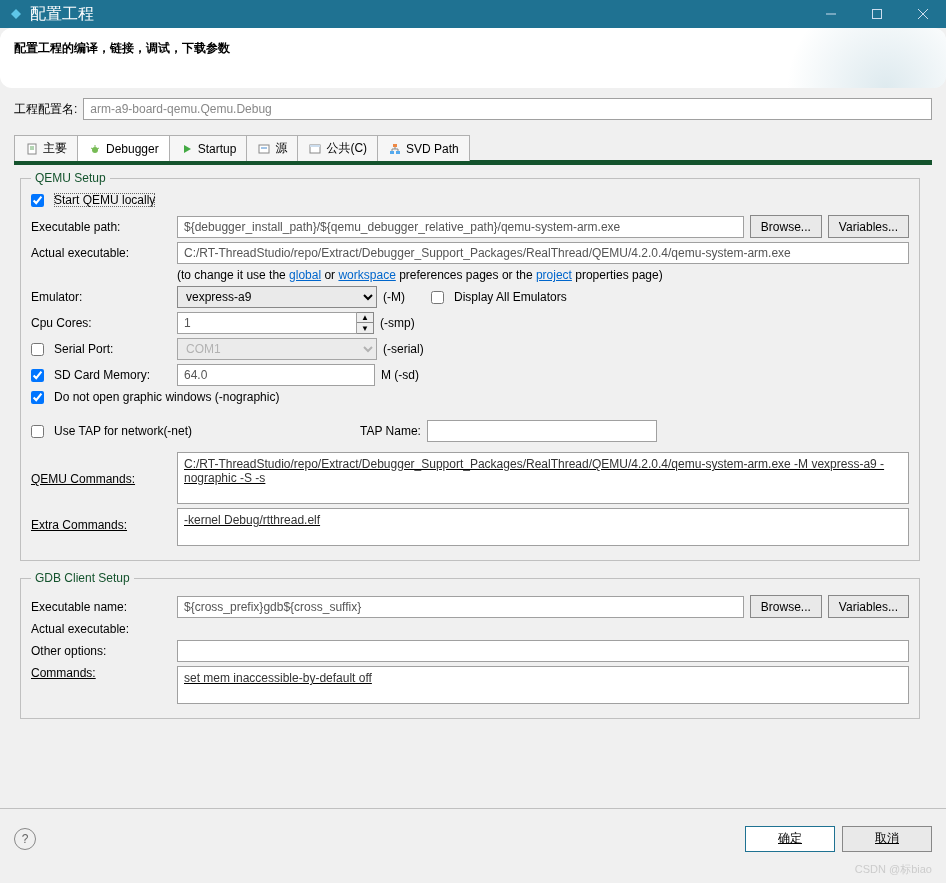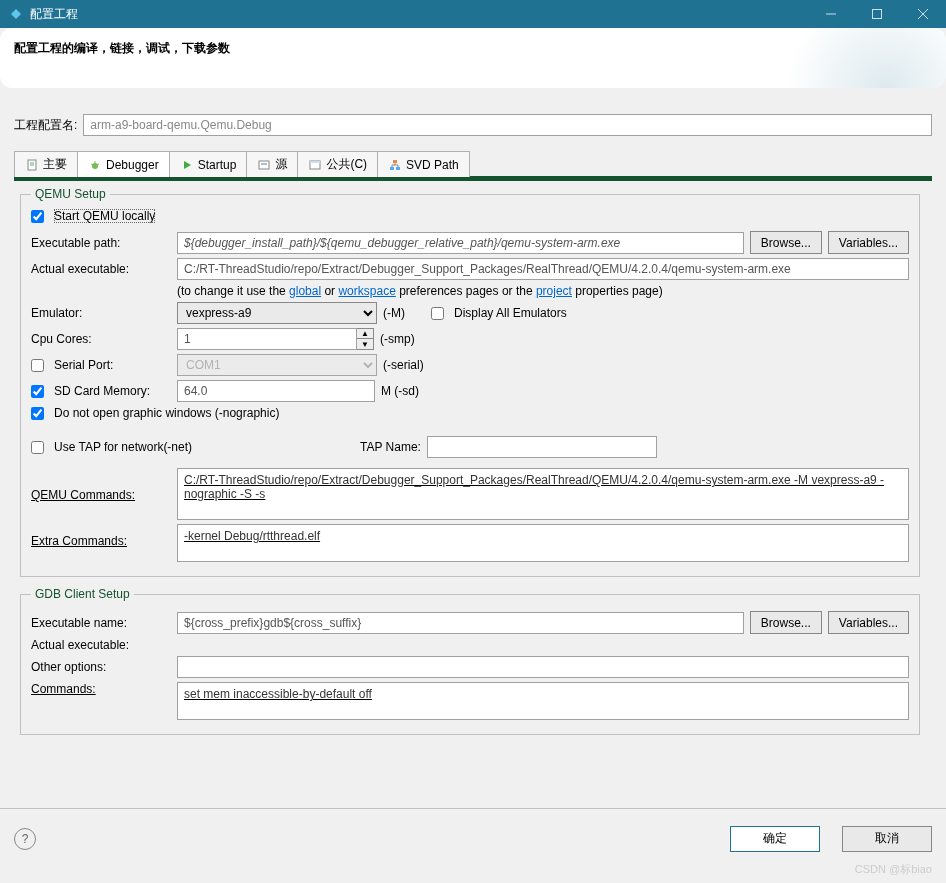--- a/index.html
+++ b/index.html
@@ -1,23 +1,23 @@
 <!DOCTYPE html>
 <html><head>
 <meta charset="utf-8">
 <style>
 * { box-sizing: border-box; margin: 0; padding: 0; font-family: "Microsoft YaHei", "Segoe UI", Tahoma, sans-serif; font-size: 12px; }
 body { background: #f0f0f0; width: 946px; height: 883px; overflow: hidden; }
 .titlebar { background: #1f7292; height: 28px; display: flex; align-items: center; color: #fff; padding-left: 8px; }
 .titlebar .tb-icon { width: 16px; height: 16px; margin-right: 6px; display:flex; align-items:center; justify-content:center; }
-.titlebar .tb-title { flex: 1; font-size: 12px; }
+.titlebar .tb-title { flex: 1; font-size: 16px; }
 .titlebar .tb-btn { width: 46px; height: 28px; display:flex; align-items:center; justify-content:center; color:#cde; }
 .header-band { background: #fff; height: 60px; padding: 10px 14px; font-size: 15px; font-weight: bold; color:#000; position:relative; overflow:hidden;border-radius:12px; }
 .header-band::after { content:""; position:absolute; right:-40px; top:-40px; width:200px; height:200px; background: radial-gradient(circle at center, rgba(31,114,146,0.15), transparent 70%); }
-.content { background: #f0f0f0; padding: 26px 14px 0 14px; height: 720px; display:flex; flex-direction:column; }
+.content { background: #f0f0f0; padding: 10px 14px 0 14px; height: 720px; display:flex; flex-direction:column; }
 .row { display:flex; align-items:center; gap:6px; margin-bottom:6px; }
 .lbl { color:#000; }
 .input, .readonly { border:1px solid #a0a0a0; background:#fff; height:22px; padding:2px 6px; color:#555; font-size:12px; }
 .readonly { background:#fff; color:#555; }
 .tabs { display:flex; border-bottom:5px solid #14532d; gap:0;margin-top:8px; }
 .tab { display:flex; align-items:center; gap:4px; padding:4px 10px; border:1px solid #b0b0b0; border-bottom:none; background:#f6f6f6; position:relative; top:1px; margin-right:-1px; cursor:pointer; }
 .tab.active { background:#fff; }
 .tab .ico { width:14px; height:14px; display:flex; align-items:center; justify-content:center; }
 .scroll-area { flex:1; background:#f0f0f0; overflow-y:auto; padding:6px 12px 6px 6px; position:relative; }
 .scroll-area::-webkit-scrollbar { width:16px; }
@@ -30,21 +30,21 @@
 .inline { display:flex; align-items:center; gap:6px; }
 .checkbox { margin-right:4px; }
 select { border:1px solid #888; background:#eaeaea; height:22px; padding:0 4px; }
 .btn { border:1px solid #888; background:#e9e9e9; height:23px; padding:0 10px; cursor:pointer; min-width:70px; }
 .btn-primary { border:1px solid #1f7292; background:#fff; }
 textarea { border:1px solid #a0a0a0; background:#fff; width:100%; resize:none; padding:4px 6px; font-family:inherit; font-size:12px; color:#333; }
 a.link { color:#0066cc; text-decoration:underline; cursor:pointer; }
 .footer { height:60px; border-top:1px solid #c0c0c0; display:flex; align-items:center; padding:0 14px; background:#f0f0f0; }
 .footer .help { flex:1; }
 .footer .help-icon { width:22px; height:22px; border:1px solid #888; border-radius:50%; display:flex; align-items:center; justify-content:center; color:#666; cursor:pointer; }
-.footer .btn { width:90px; height:26px; margin-left:22px; }
+.footer .btn { width:90px; height:26px; margin-left:7px;text-decoration:underline; }
 .watermark { position:absolute; right:14px; bottom:6px; color:#ccc; font-size:11px; }
 .spin { display:flex; }
 .spin input { width:180px; }
 .spin .spinbtns { display:flex; flex-direction:column; border:1px solid #888; border-left:none; }
 .spin .sp { width:16px; height:10px; display:flex; align-items:center; justify-content:center; font-size:8px; background:#eee; cursor:pointer; border-bottom:1px solid #888; }
 .spin .sp:last-child{border-bottom:none;}
 .dotted { outline:1px dotted #666; outline-offset:-1px; }
 </style>
 </head>
 <body>
@@ -155,21 +155,21 @@
       <legend>QEMU Setup</legend>
 
       <div class="inline" style="margin:2px 0 8px 0;">
         <input type="checkbox" class="checkbox" checked="" style="">
         <span class="dotted">Start QEMU locally</span>
       </div>
 
       <div class="form-row">
         <span>Executable path:</span>
         <div class="inline">
-          <input class="input" style="flex: 1 1 0%; font-style: italic;" value="${debugger_install_path}/${qemu_debugger_relative_path}/qemu-system-arm.exe">
+          <input class="input" style="flex: 1 1 0%;" value="${debugger_install_path}/${qemu_debugger_relative_path}/qemu-system-arm.exe">
           <button class="btn">Browse...</button>
           <button class="btn">Variables...</button>
         </div>
       </div>
 
       <div class="form-row">
         <span>Actual executable:</span>
         <input class="readonly" readonly="" style="width: 100%;" value="C:/RT-ThreadStudio/repo/Extract/Debugger_Support_Packages/RealThread/QEMU/4.2.0.4/qemu-system-arm.exe">
       </div>
 

